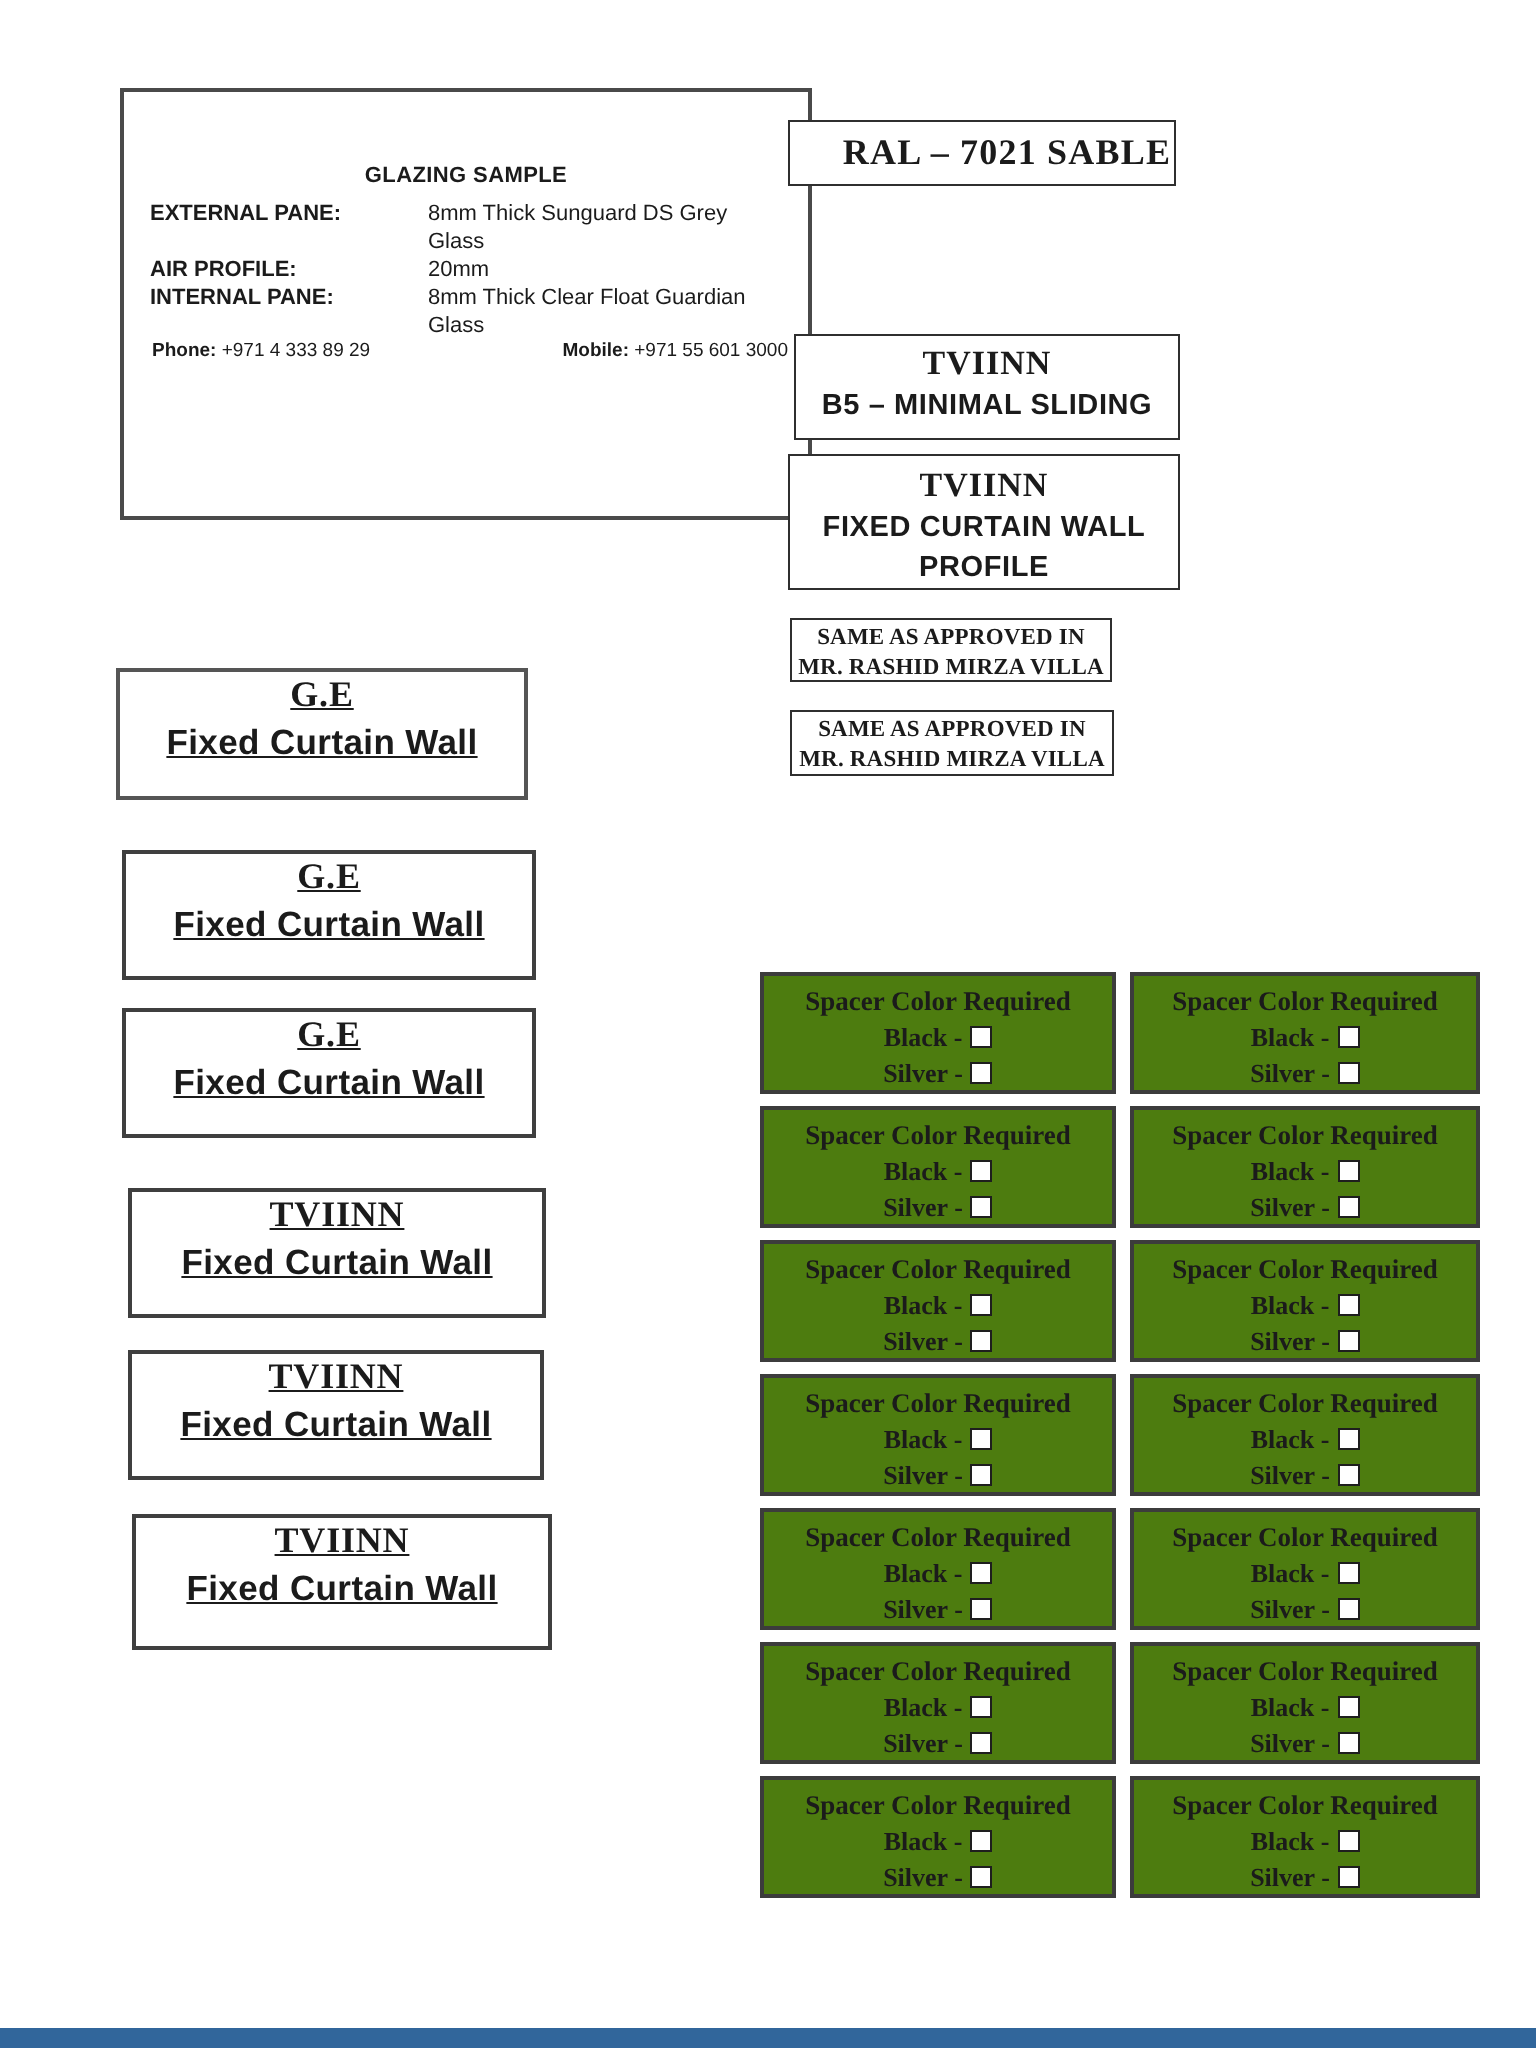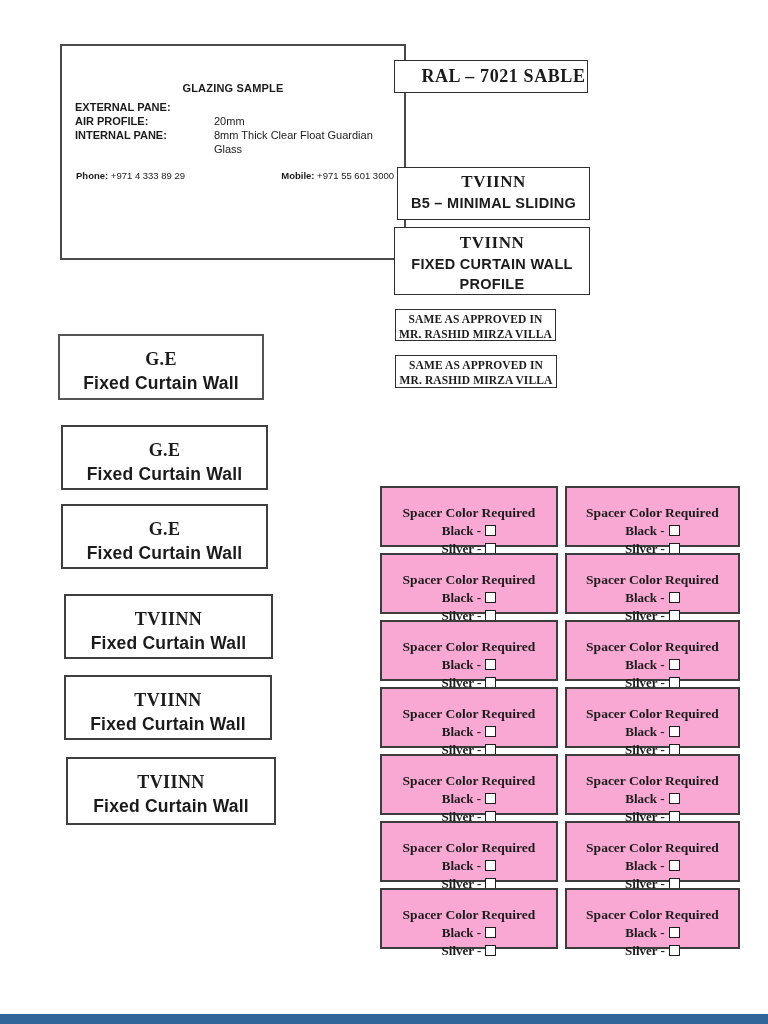--- a/index.html
+++ b/index.html
@@ -34,53 +34,54 @@
   .tvb5 .l2{font-size:14.5px;line-height:20px;letter-spacing:.3px;}
   .tvcw{left:394px;top:227px;width:196px;height:68px;padding-top:3px;}
   .tvcw .l1{font-size:17px;line-height:23px;letter-spacing:.5px;}
   .tvcw .ln{font-size:14.5px;line-height:20px;letter-spacing:.3px;}
   .appr{padding-top:2px;}
   .appr .ln{font-size:11.5px;line-height:14.5px;letter-spacing:.1px;}
   .appr1{left:395px;top:309px;width:161px;height:32px;}
   .appr2{left:395px;top:355px;width:162px;height:33px;}
 
   
-  .wallbox{padding-top:12px;}
+  .wallbox{padding-top:0;text-decoration:underline;}
   .wallbox .l1{font-size:18px;line-height:23px;letter-spacing:.4px;}
   .wallbox .l2{font-size:17.5px;line-height:25px;letter-spacing:.2px;}
   .ge1{left:58px;top:334px;width:206px;height:66px;border-color:#555;}
   .ge2{left:61px;top:425px;width:207px;height:65px;}
   .ge3{left:61px;top:504px;width:207px;height:65px;}
   .tw1{left:64px;top:594px;width:209px;height:65px;}
   .tw2{left:64px;top:675px;width:208px;height:65px;}
   .tw3{left:66px;top:757px;width:210px;height:68px;}
 
   
   .spacer-grid{position:absolute;left:380px;top:486px;display:grid;
                grid-template-columns:178px 175px;grid-auto-rows:61px;gap:6px 7px;}
-  .spacer-box{border:2px solid #3c3c3c;background:#f9a8d4;box-sizing:border-box;
-              text-align:center;padding-top:16px;}
+  .spacer-box{border:2px solid #3c3c3c;background:#4d7c0f;box-sizing:border-box;
+              text-align:center;padding-top:4px;}
   .sp-title{font-family:"Liberation Serif",serif;font-weight:bold;font-size:13.5px;line-height:18px;}
   .sp-row{font-family:"Liberation Serif",serif;font-weight:bold;font-size:13px;line-height:18px;}
   .cb{display:inline-block;width:9px;height:9px;border:1.6px solid #1e1e1e;
       margin-left:4px;vertical-align:-1px;background:#fff;}
 
   
   .bottom-bar{position:absolute;left:0;bottom:0;width:768px;height:10px;background:#31669b;}
 </style>
 </head>
 <body>
 
 <div class="page">
 
   <section class="box glazing">
     <div class="gz-title">GLAZING SAMPLE</div>
     <div class="gz-specs">
       <div class="gz-row">
         <span class="gz-label">EXTERNAL PANE:</span>
+        <span class="gz-value">8mm Thick Sunguard DS Grey Glass</span>
       </div>
       <div class="gz-row">
         <span class="gz-label">AIR PROFILE:</span>
         <span class="gz-value">20mm</span>
       </div>
       <div class="gz-row">
         <span class="gz-label">INTERNAL PANE:</span>
         <span class="gz-value">8mm Thick Clear Float Guardian Glass</span>
       </div>
     </div>

